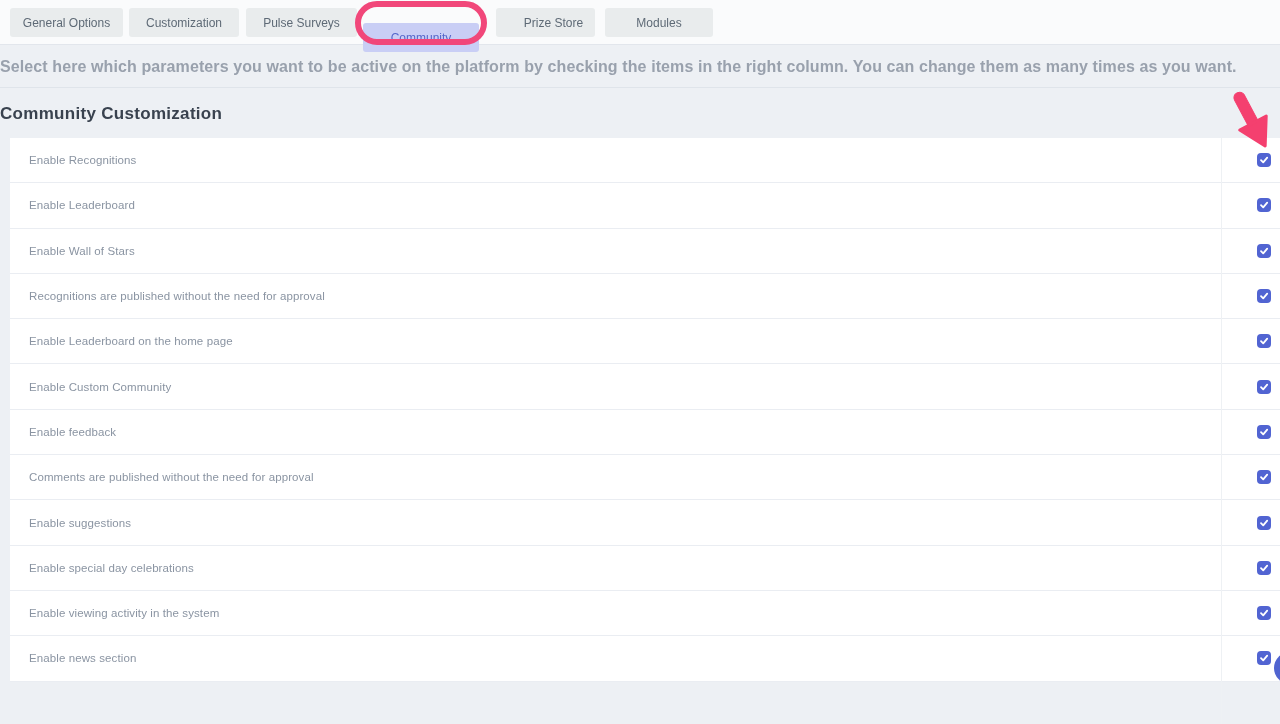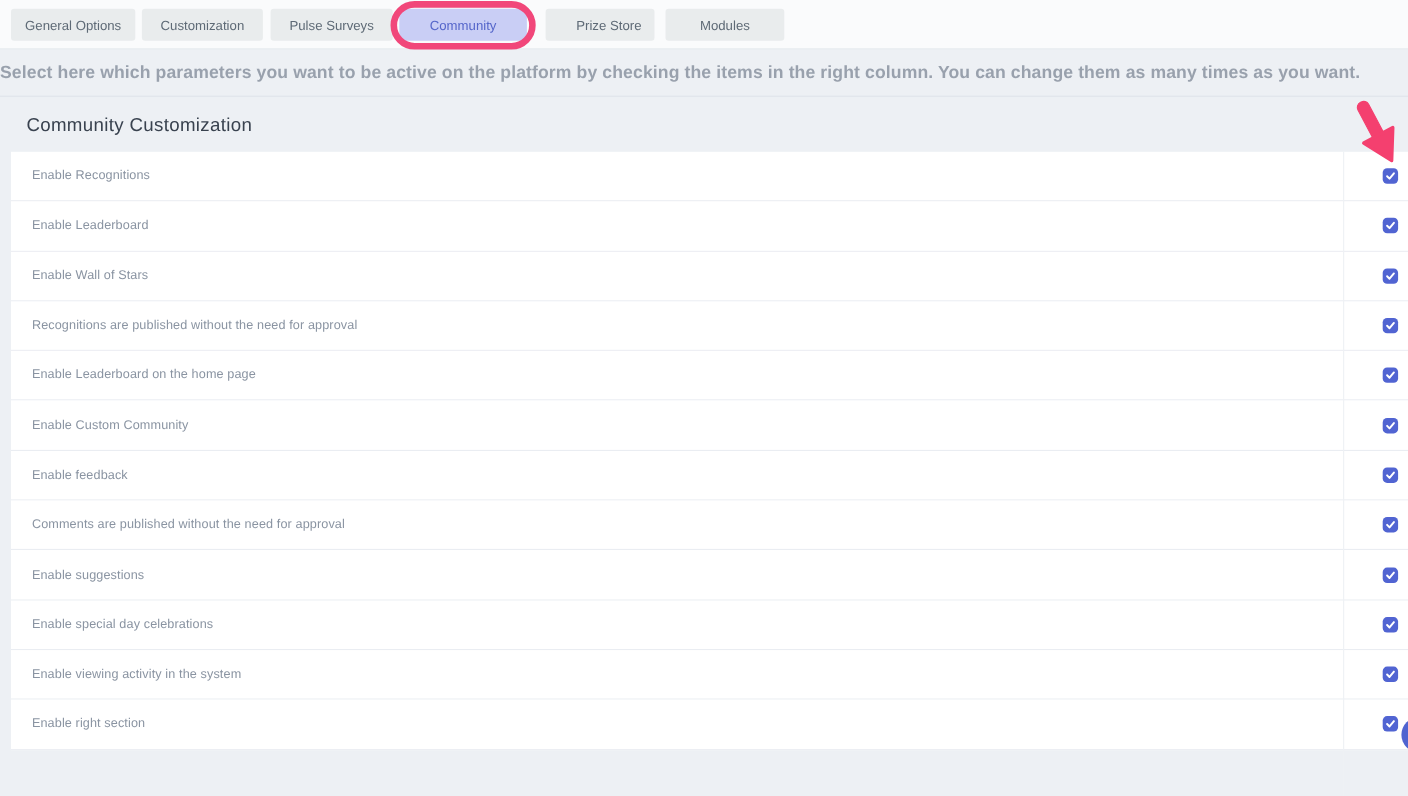--- a/index.html
+++ b/index.html
@@ -19,21 +19,21 @@
           border:6.5px solid #f1477a; border-radius:23px; z-index:3; pointer-events:none; }
 
   
   .descband { position:absolute; left:0; top:46px; width:1280px; height:42px;
               background:#edf0f4; border-bottom:1px solid #dfe4ea; display:flex; align-items:center; }
   .descband span { margin-left:0; font-size:16px; color:#99a1ad; letter-spacing:0.1px;font-weight:bold; }
 
   
   .headerband { position:absolute; left:0; top:89px; width:1280px; height:49px;
                 background:#edf0f4; display:flex; align-items:center; }
-  .headerband h1 { margin-left:24px; font-size:17px; font-weight:400; color:#39424f; letter-spacing:0.3px; }
+  .headerband h1 { margin-left:0; font-size:17px; font-weight:700; color:#39424f; letter-spacing:0.3px; }
 
   
   .rows { position:absolute; left:10px; top:138px; width:1270px; z-index:1; }
   .row { position:relative; height:45.3px; background:#ffffff; border-bottom:1px solid #eaedf2; }
   .row .label { position:absolute; left:19px; top:50%; transform:translateY(-50%);
                 font-size:11.5px; color:#8a94a2; letter-spacing:0.1px; }
   .checkbox { position:absolute; right:9px; top:50%; transform:translateY(-50%);
               width:14px; height:14px; border-radius:4px; background:#5164d2;
               display:flex; align-items:center; justify-content:center; cursor:pointer; }
   .checkbox svg { display:block; }
@@ -47,21 +47,21 @@
 </style>
 </head>
 <body>
 
 <div class="screen">
 
   <div class="tabbar">
     <div class="tab" style="left:10px;  width:113px;">General Options</div>
     <div class="tab" style="left:129px; width:110px;">Customization</div>
     <div class="tab" style="left:246px; width:111px;">Pulse Surveys</div>
-    <div class="tab active" style="left:363px; width:116px;">Community</div>
+    <div class="tab active" style="left:363px; width:116px;margin-top:15px;">Community</div>
     <div class="tab" style="left:496px; width:99px;padding-left:16px;">Prize Store</div>
     <div class="tab" style="left:605px; width:108px;">Modules</div>
   </div>
 
   <div class="ring"></div>
 
   <div class="descband">
     <span>Select here which parameters you want to be active on the platform by checking the items in the right column. You can change them as many times as you want.</span>
   </div>
 
@@ -164,21 +164,21 @@
   <div class="row">
     <span class="label">Enable viewing activity in the system</span>
     <span class="checkbox checked">
       <svg width="10" height="10" viewBox="0 0 10 10">
         <path d="M2 5.2 L4.2 7.4 L8.2 2.6" fill="none" stroke="#ffffff" stroke-width="1.8" stroke-linecap="round" stroke-linejoin="round"></path>
       </svg>
     </span>
   </div>
 
   <div class="row">
-    <span class="label">Enable right section</span>
+    <span class="label">Enable news section</span>
     <span class="checkbox checked">
       <svg width="10" height="10" viewBox="0 0 10 10">
         <path d="M2 5.2 L4.2 7.4 L8.2 2.6" fill="none" stroke="#ffffff" stroke-width="1.8" stroke-linecap="round" stroke-linejoin="round"></path>
       </svg>
     </span>
   </div>
 </div>
   <div class="vdivider"></div>
 
   <svg class="arrow-svg" width="1280" height="724">

